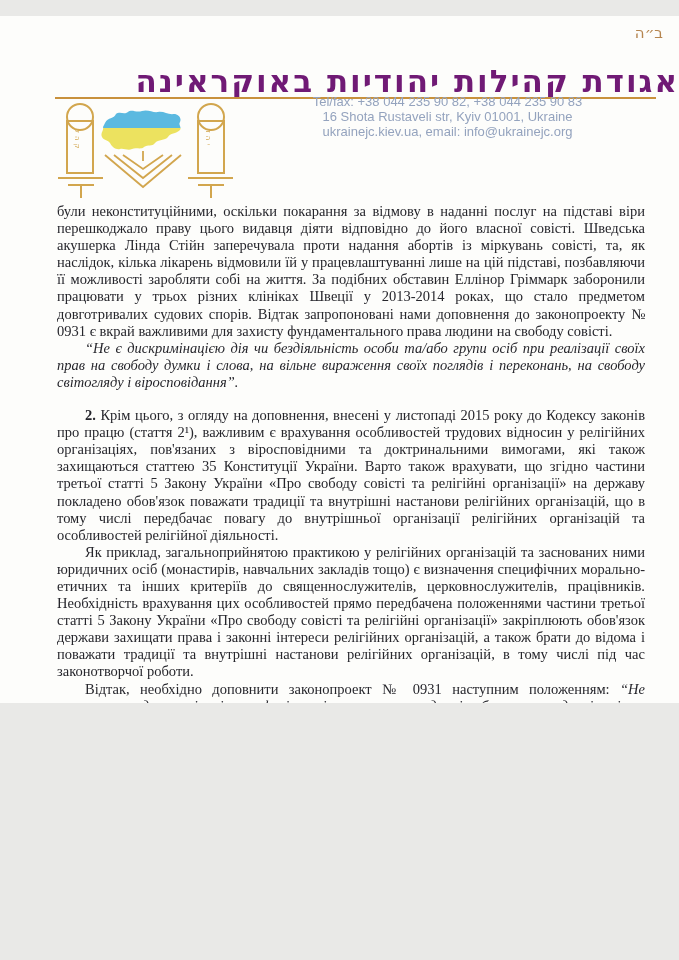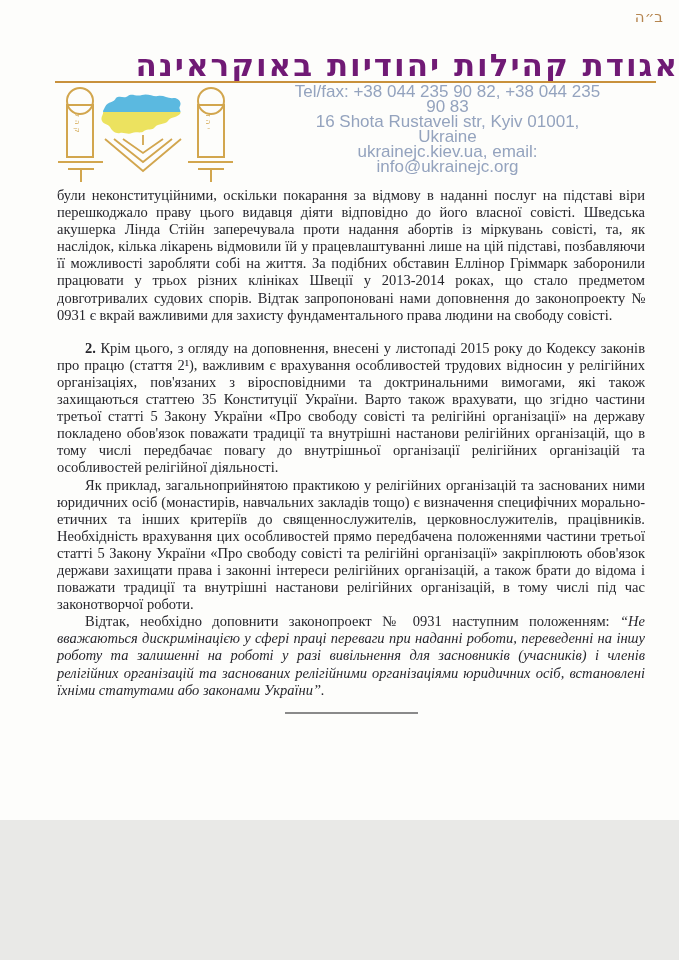--- a/index.html
+++ b/index.html
@@ -1,19 +1,19 @@
 <!DOCTYPE html>
 <html lang="uk"><head>
 <meta charset="utf-8">
 <style>
   html,body{margin:0;padding:0;background:#e9e9e7;}
   .page{
     position:relative;
-    width:679px;height:820px;
-    margin:0 auto;
+    width:679px;height:687px;
+    margin:16px auto;
     background:#fdfdfb;
     overflow:hidden;
   }
   .bh-mark{
     position:absolute;top:8px;right:16px;
     font-family:"DejaVu Sans",sans-serif;
     font-size:15px;color:#b5854f;
   }
   .title-uk{
     position:absolute;top:36px;left:0;right:0;
@@ -30,24 +30,24 @@
     font-size:31px;font-weight:bold;
     color:#701a75;letter-spacing:2px;
     white-space:nowrap;
   }
   .gold-rule{
     position:absolute;top:81px;left:55px;width:601px;
     border-top:2px solid #c8913c;
   }
   .logo-wrap{position:absolute;top:85px;left:58px;width:175px;height:100px;}
   .contact{
-    position:absolute;top:84px;left:285px;width:325px;
+    position:absolute;top:78px;left:285px;width:325px;
     text-align:center;
     font-family:"Liberation Sans",sans-serif;
-    font-size:17px;line-height:15px;
+    font-size:13px;line-height:15px;
     color:#94a3be;
   }
   .doc-body{
     position:absolute;top:187px;left:57px;width:588px;
     font-family:Liberation Serif, serif;
     font-size:14.5px;line-height:17.1px;
     color:#26262c;
     text-align:justify;
   }
   .doc-body p{margin:0;text-indent:28px;}
@@ -109,20 +109,21 @@
   </div>
 
   <div class="contact">
     <div>Tel/fax: +38 044 235 90 82, +38 044 235 90 83</div>
     <div>16 Shota Rustaveli str, Kyiv 01001, Ukraine</div>
     <div>ukrainejc.kiev.ua, email: info@ukrainejc.org</div>
   </div>
 
   <div class="doc-body">
     <p class="no-indent">були неконституційними, оскільки покарання за відмову в наданні послуг на підставі віри перешкоджало праву цього видавця діяти відповідно до його власної совісті. Шведська акушерка Лінда Стійн заперечувала проти надання абортів із міркувань совісті, та, як наслідок, кілька лікарень відмовили їй у працевлаштуванні лише на цій підставі, позбавляючи її можливості заробляти собі на життя. За подібних обставин Еллінор Гріммарк заборонили працювати у трьох різних клініках Швеції у 2013-2014 роках, що стало предметом довготривалих судових спорів. Відтак запропоновані нами доповнення до законопроекту № 0931 є вкрай важливими для захисту фундаментального права людини на свободу совісті.</p>
+    <p class="quote">“Не є дискримінацією дія чи бездіяльність особи та/або групи осіб при реалізації своїх прав на свободу думки і слова, на вільне вираження своїх поглядів і переконань, на свободу світогляду і віросповідання”.</p>
     <div class="para-gap"></div>
     <p>
       <span class="bold">2.</span><span> Крім цього, з огляду на доповнення, внесені у листопаді 2015 року до Кодексу законів про працю (стаття 2¹), важливим є врахування особливостей трудових відносин у релігійних організаціях, пов'язаних з віросповідними та доктринальними вимогами, які також захищаються статтею 35 Конституції України. Варто також врахувати, що згідно частини третьої статті 5 Закону України «Про свободу совісті та релігійні організації» на державу покладено обов'язок поважати традиції та внутрішні настанови релігійних організацій, що в тому числі передбачає повагу до внутрішньої організації релігійних організацій та особливостей релігійної діяльності.</span>
     </p>
     <p>Як приклад, загальноприйнятою практикою у релігійних організацій та заснованих ними юридичних осіб (монастирів, навчальних закладів тощо) є визначення специфічних морально-етичних та інших критеріїв до священнослужителів, церковнослужителів, працівників. Необхідність врахування цих особливостей прямо передбачена положеннями частини третьої статті 5 Закону України «Про свободу совісті та релігійні організації» закріплюють обов'язок держави захищати права і законні інтереси релігійних організацій, а також брати до відома і поважати традиції та внутрішні настанови релігійних організацій, в тому числі під час законотворчої роботи.</p>
     <p>
       <span>Відтак, необхідно доповнити законопроект № 0931 наступним положенням: </span><span class="quote">“Не вважаються дискримінацією у сфері праці переваги при наданні роботи, переведенні на іншу роботу та залишенні на роботі у разі вивільнення для засновників (учасників) і членів релігійних організацій та заснованих релігійними організаціями юридичних осіб, встановлені їхніми статутами або законами України”.</span>
     </p>
     <div class="sep-line"></div>
   </div>

